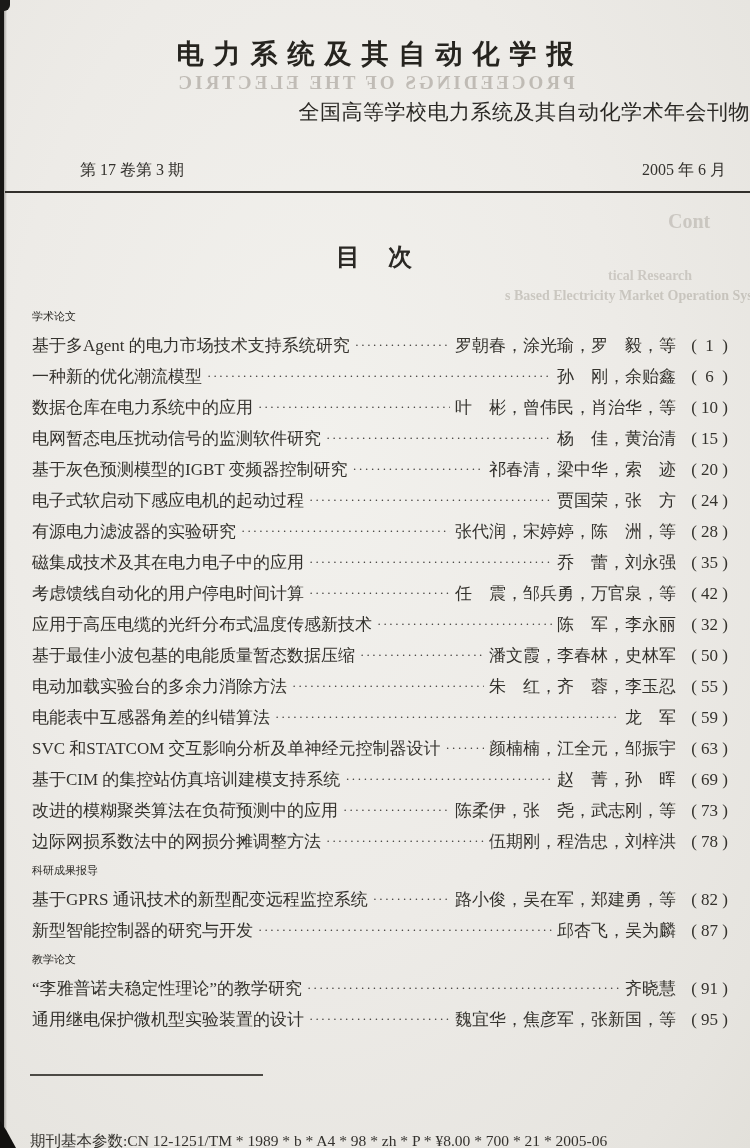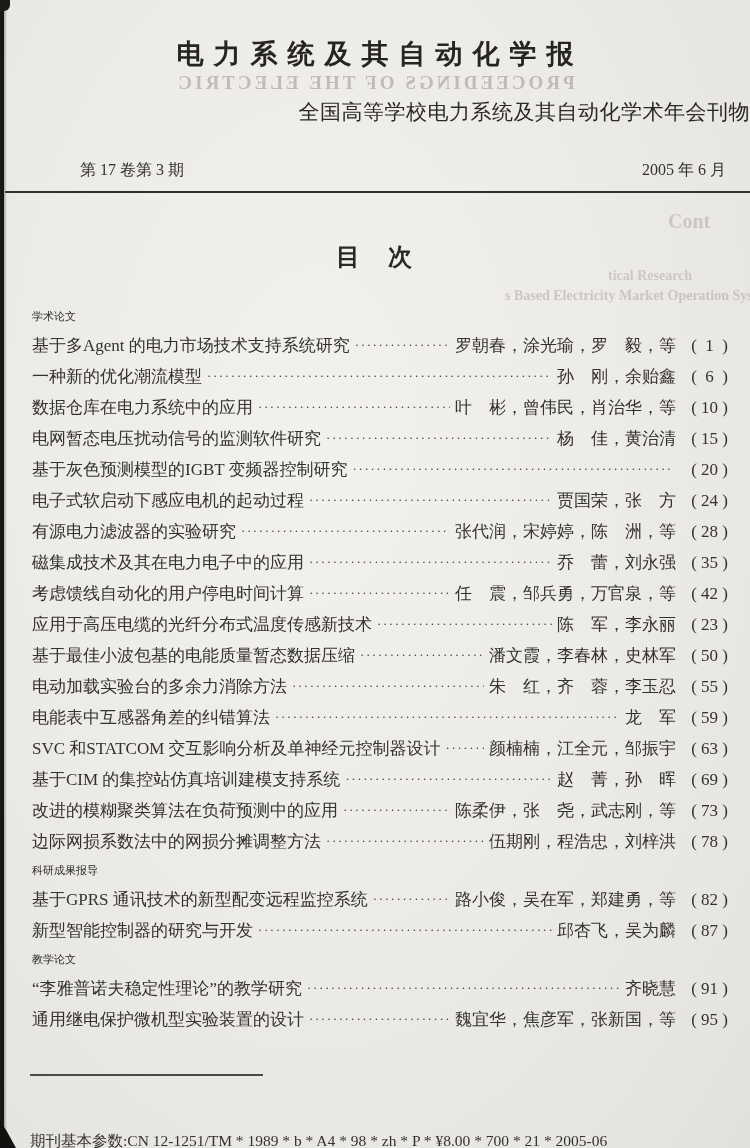--- a/index.html
+++ b/index.html
@@ -117,20 +117,21 @@
       </div>
       <div class="toc-row">
         <span class="t">电网暂态电压扰动信号的监测软件研究</span>
         <span class="dots">····························································································································································································································</span>
         <span class="a">杨　佳，黄治清</span>
         <span class="p">( 15 )</span>
       </div>
       <div class="toc-row">
         <span class="t">基于灰色预测模型的IGBT 变频器控制研究</span>
         <span class="dots">····························································································································································································································</span>
+        <span class="a">祁春清，梁中华，索　迹</span>
         <span class="p">( 20 )</span>
       </div>
       <div class="toc-row">
         <span class="t">电子式软启动下感应电机的起动过程</span>
         <span class="dots">····························································································································································································································</span>
         <span class="a">贾国荣，张　方</span>
         <span class="p">( 24 )</span>
       </div>
       <div class="toc-row">
         <span class="t">有源电力滤波器的实验研究</span>
@@ -147,21 +148,21 @@
       <div class="toc-row">
         <span class="t">考虑馈线自动化的用户停电时间计算</span>
         <span class="dots">····························································································································································································································</span>
         <span class="a">任　震，邹兵勇，万官泉，等</span>
         <span class="p">( 42 )</span>
       </div>
       <div class="toc-row">
         <span class="t">应用于高压电缆的光纤分布式温度传感新技术</span>
         <span class="dots">····························································································································································································································</span>
         <span class="a">陈　军，李永丽</span>
-        <span class="p">( 23 )</span>
+        <span class="p">( 32 )</span>
       </div>
       <div class="toc-row">
         <span class="t">基于最佳小波包基的电能质量暂态数据压缩</span>
         <span class="dots">····························································································································································································································</span>
         <span class="a">潘文霞，李春林，史林军</span>
         <span class="p">( 50 )</span>
       </div>
       <div class="toc-row">
         <span class="t">电动加载实验台的多余力消除方法</span>
         <span class="dots">····························································································································································································································</span>

